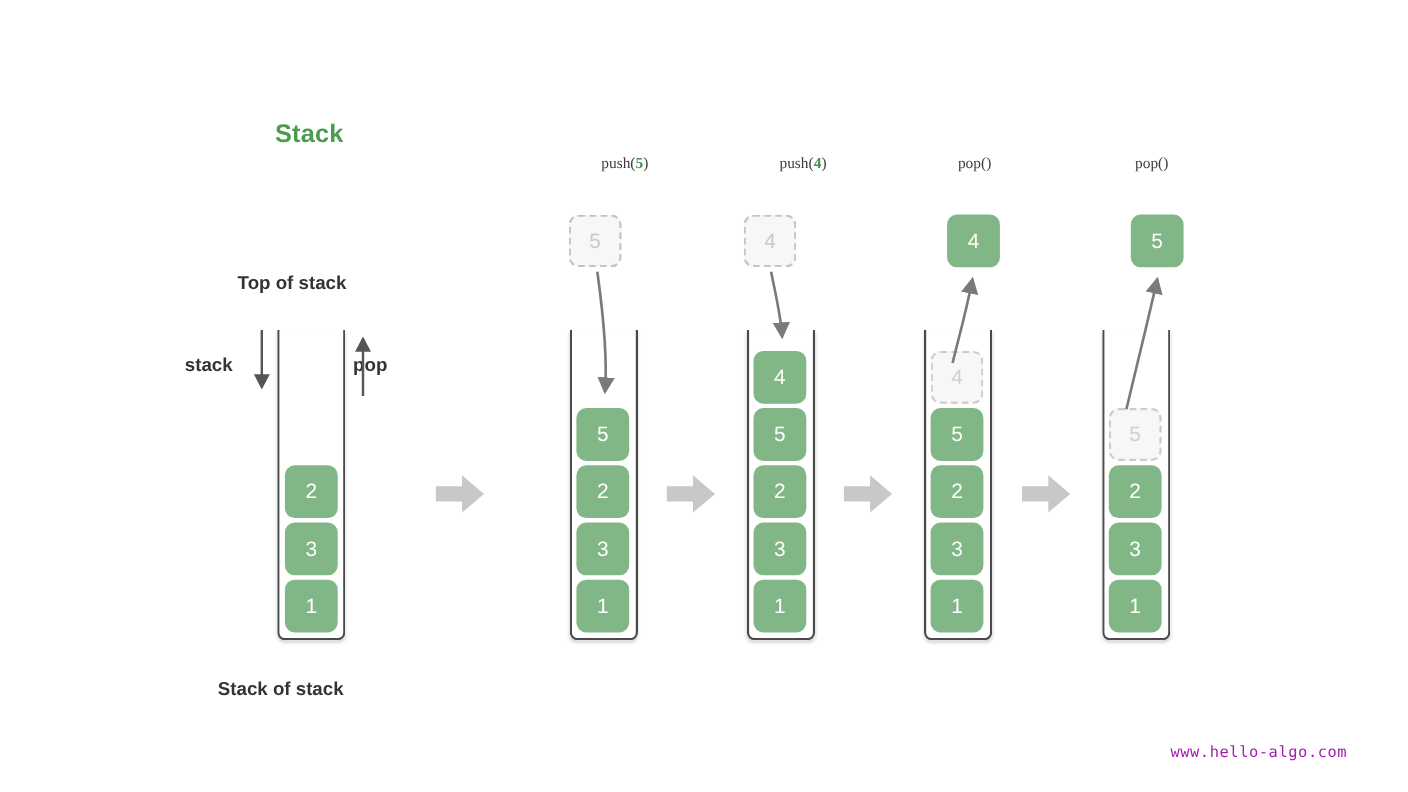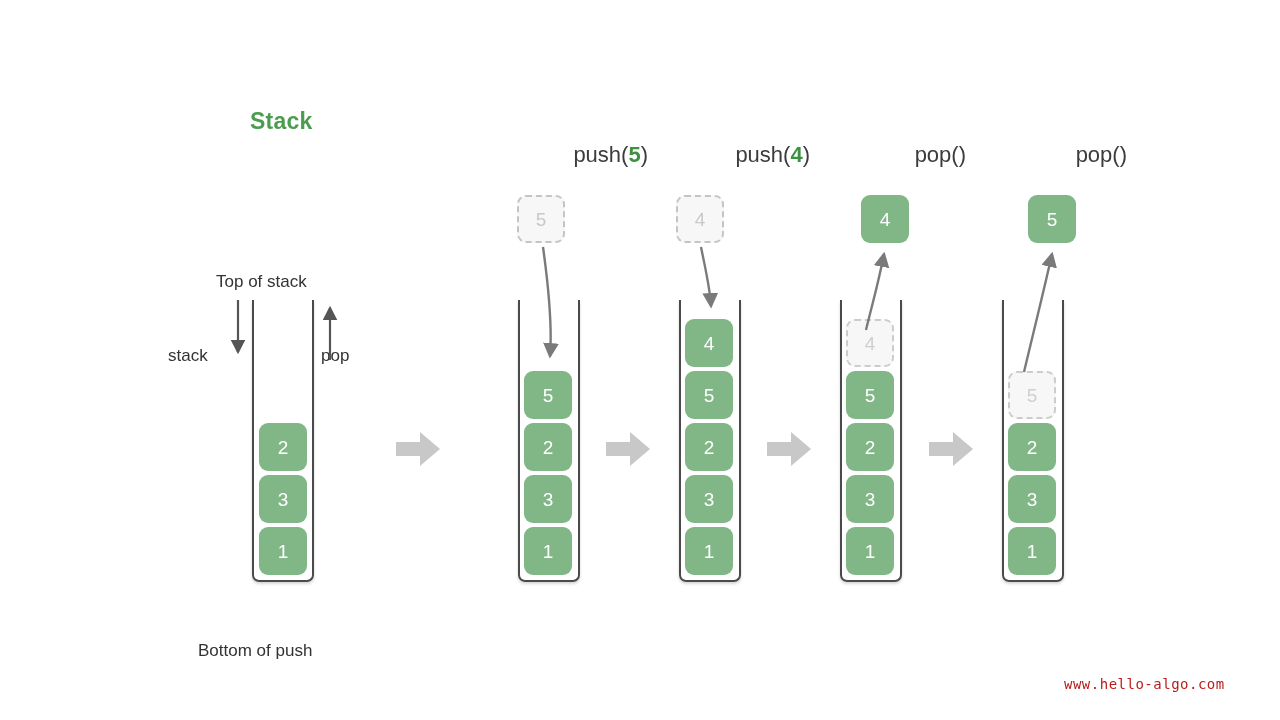--- a/index.html
+++ b/index.html
@@ -22,38 +22,37 @@
   #stack-title {
     left: 250px;
     top: 108px;
     font-size: 23px;
     font-weight: bold;
     color: #4a9c4e;
     letter-spacing: 0.2px;
   }
   .dark-label {
     font-size: 17px;
-    font-weight: normal;
+    font-weight: bold;
     color: #333333;
     white-space: nowrap;
-    margin-top: 24px;
   }
   #top-of-stack-label { left: 216px; top: 248px; }
   #bottom-of-stack-label { left: 198px; top: 617px; }
   #push-label { left: 168px; top: 322px; }
   #pop-label  { left: 321px; top: 322px; }
 
   
   .op-header {
     top: 142px;
-    font-family: Liberation Sans, sans-serif;
-    font-size: 22px;
+    font-family: Liberation Serif, serif;
+    font-size: 14px;
     color: #3c3c3c;
     white-space: nowrap;
-    text-align: right;
+    text-align: center;
     width: 160px;
   }
   .op-header .arg {
     color: #3f9142;
     font-weight: bold;
   }
 
   
   .stack-container {
     width: 62px;
@@ -112,32 +111,32 @@
     height: 720px;
     pointer-events: none;
   }
 
   
   #watermark {
     left: 1064px;
     top: 676px;
     font-family: "DejaVu Sans Mono", "Liberation Mono", monospace;
     font-size: 14px;
-    color: #b91c1c;
+    color: #a21caf;
     letter-spacing: 0.5px;
     white-space: nowrap;
   }
 </style>
 </head>
 <body>
 
 <div class="abs" id="stack-title">Stack</div>
 
 <div class="abs dark-label" id="top-of-stack-label">Top of stack</div>
-<div class="abs dark-label" id="bottom-of-stack-label">Bottom of push</div>
+<div class="abs dark-label" id="bottom-of-stack-label">Stack of stack</div>
 <div class="abs dark-label" id="push-label">stack</div>
 <div class="abs dark-label" id="pop-label">pop</div>
 
 <div class="abs stack-container" style="left:252px; top:300px;"></div>
 
 <div class="abs cell filled" style="left:259px; top:423px;">2</div>
 <div class="abs cell filled" style="left:259px; top:475px;">3</div>
 <div class="abs cell filled" style="left:259px; top:527px;">1</div>
 
 <div class="abs op-header" style="left:488px;"><span>push(</span><span class="arg">5</span><span>)</span></div>

